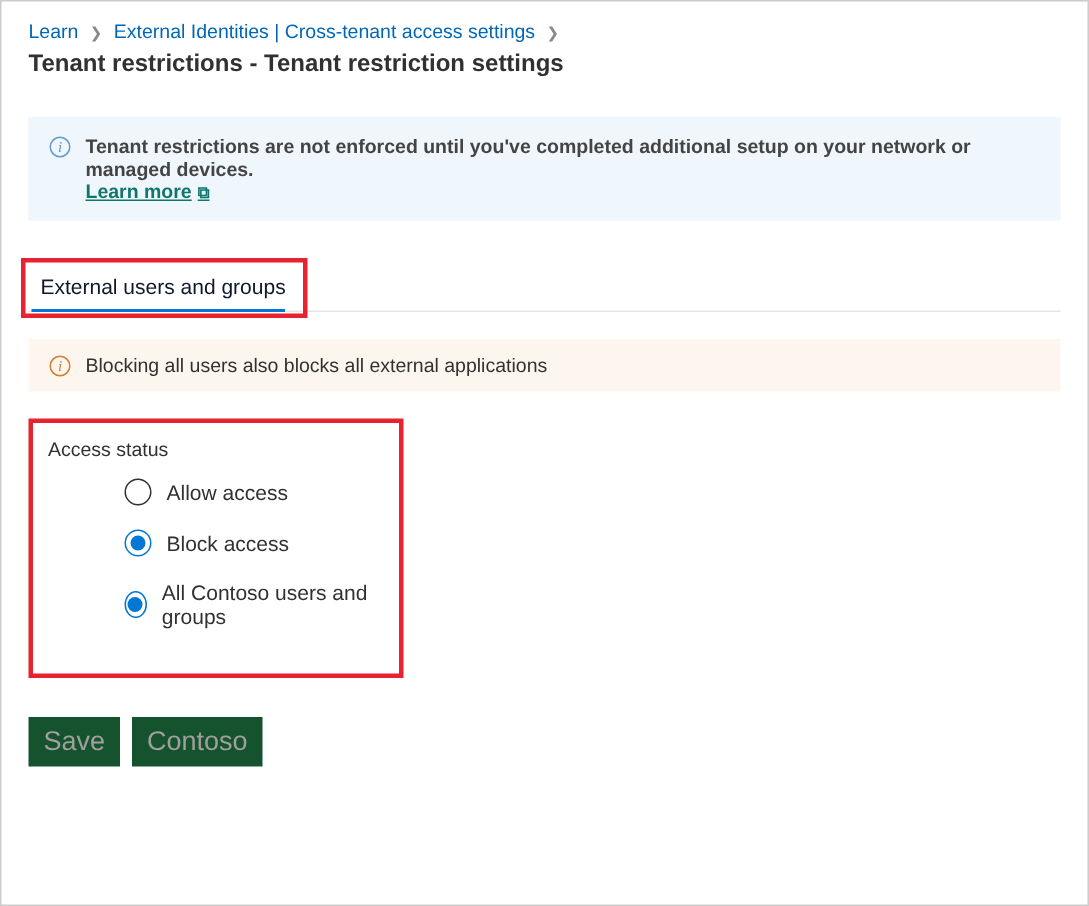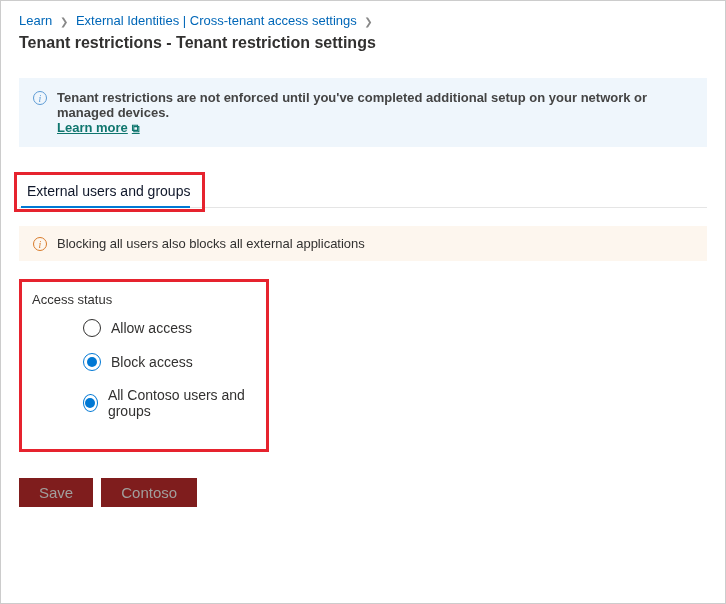--- a/index.html
+++ b/index.html
@@ -80,25 +80,25 @@
   .radio {
     width: 18px; height: 18px; border: 1px solid #323130; border-radius: 50%;
     display: flex; align-items: center; justify-content: center;
   }
   .radio.checked { border-color: #0078d4; }
   .radio.checked::after {
     content: ""; width: 10px; height: 10px; border-radius: 50%; background: #0078d4;
   }
   .footer { display: flex; gap: 8px; }
   .btn {
-    padding: 6px 20px;
-    background: #7f1d1d;
+    padding: 6px 10px;
+    background: #14532d;
     color: #a19f9d;
     border: none;
-    font-size: 15px;
+    font-size: 18px;
     cursor: not-allowed;
   }
 </style>
 </head>
 <body>
 
 <div class="breadcrumb">
   <a href="#">Learn</a>
   <span class="chev">❯</span>
   <a href="#">External Identities | Cross-tenant access settings</a>

